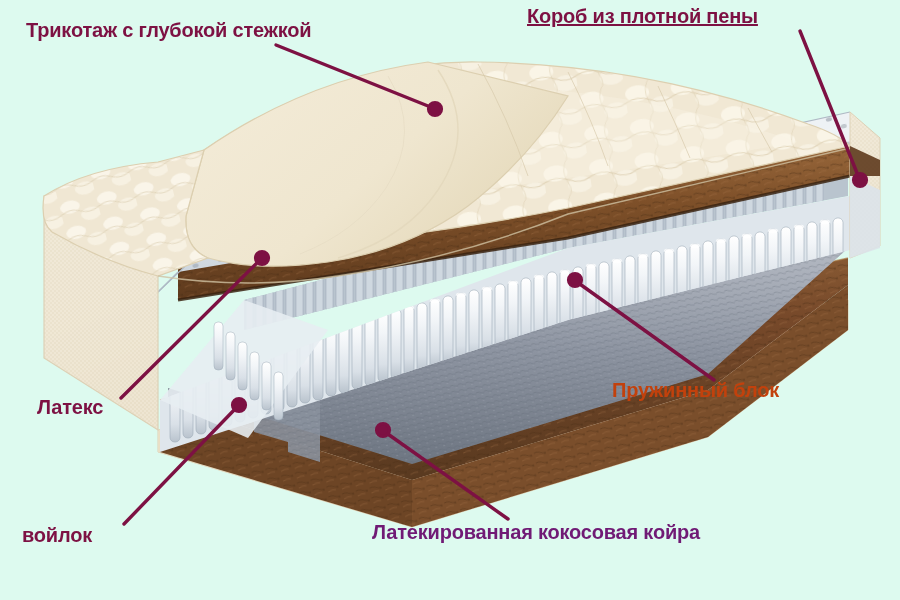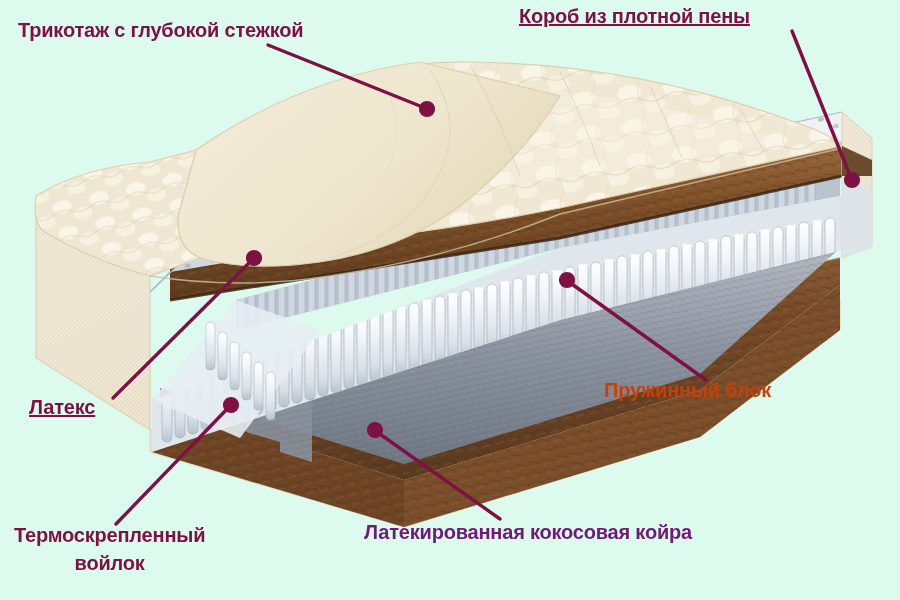--- a/index.html
+++ b/index.html
@@ -5,41 +5,40 @@
 <style>
   html,body{margin:0;padding:0;}
   body{
     width:900px;height:600px;
     background:#ddfaef;
     font-family:"Liberation Sans","DejaVu Sans",sans-serif;
     overflow:hidden;
     position:relative;
   }
   #stage{
-    position:absolute;left:0;top:0;width:812px;height:600px;
+    position:absolute;left:8px;top:0;width:812px;height:600px;
     background:#ddfaef;
-    text-align:center;
   }
   svg.layer{
     position:absolute;left:0;top:0;width:900px;height:600px;
   }
   .callout{
     position:absolute;
     color:#7d1143;
     font-weight:bold;
     font-size:20px;
     line-height:1.42;
     letter-spacing:-0.2px;
     white-space:nowrap;
     user-select:none;
   }
   .callout .l2{display:block;}
   #lbl-knit{left:18px;top:16px;}
   #lbl-foambox{left:519px;top:2px;}
-  #lbl-latex{left:29px;top:393px;text-decoration:underline;}
+  #lbl-latex{left:29px;top:393px;}
   #lbl-springs{left:604px;top:376px;}
   #lbl-felt{left:14px;top:521px;}
   #lbl-coir{left:364px;top:518px;}
 </style>
 </head>
 <body style="background: rgb(221, 250, 239);">
 
 <div id="stage" style="background: rgb(221, 250, 239);">
 
   <svg class="layer" id="art" viewBox="0 0 900 600">
@@ -432,21 +431,20 @@
 
   <div class="callout" id="lbl-latex" style="color: rgb(125, 17, 67);">
     <span>Латекс</span>
   </div>
 
   <div class="callout" id="lbl-springs" style="color: #c2410c;">
     <span>Пружинный блок</span>
   </div>
 
   <div class="callout" id="lbl-felt" style="color: rgb(125, 17, 67);">
-    <span>Термоскрепленный</span>
     <span class="l2">войлок</span>
   </div>
 
   <div class="callout" id="lbl-coir" style="color: #701a75;">
     <span>Латекированная кокосовая койра</span>
   </div>
 
 </div>
 
 </body></html>

